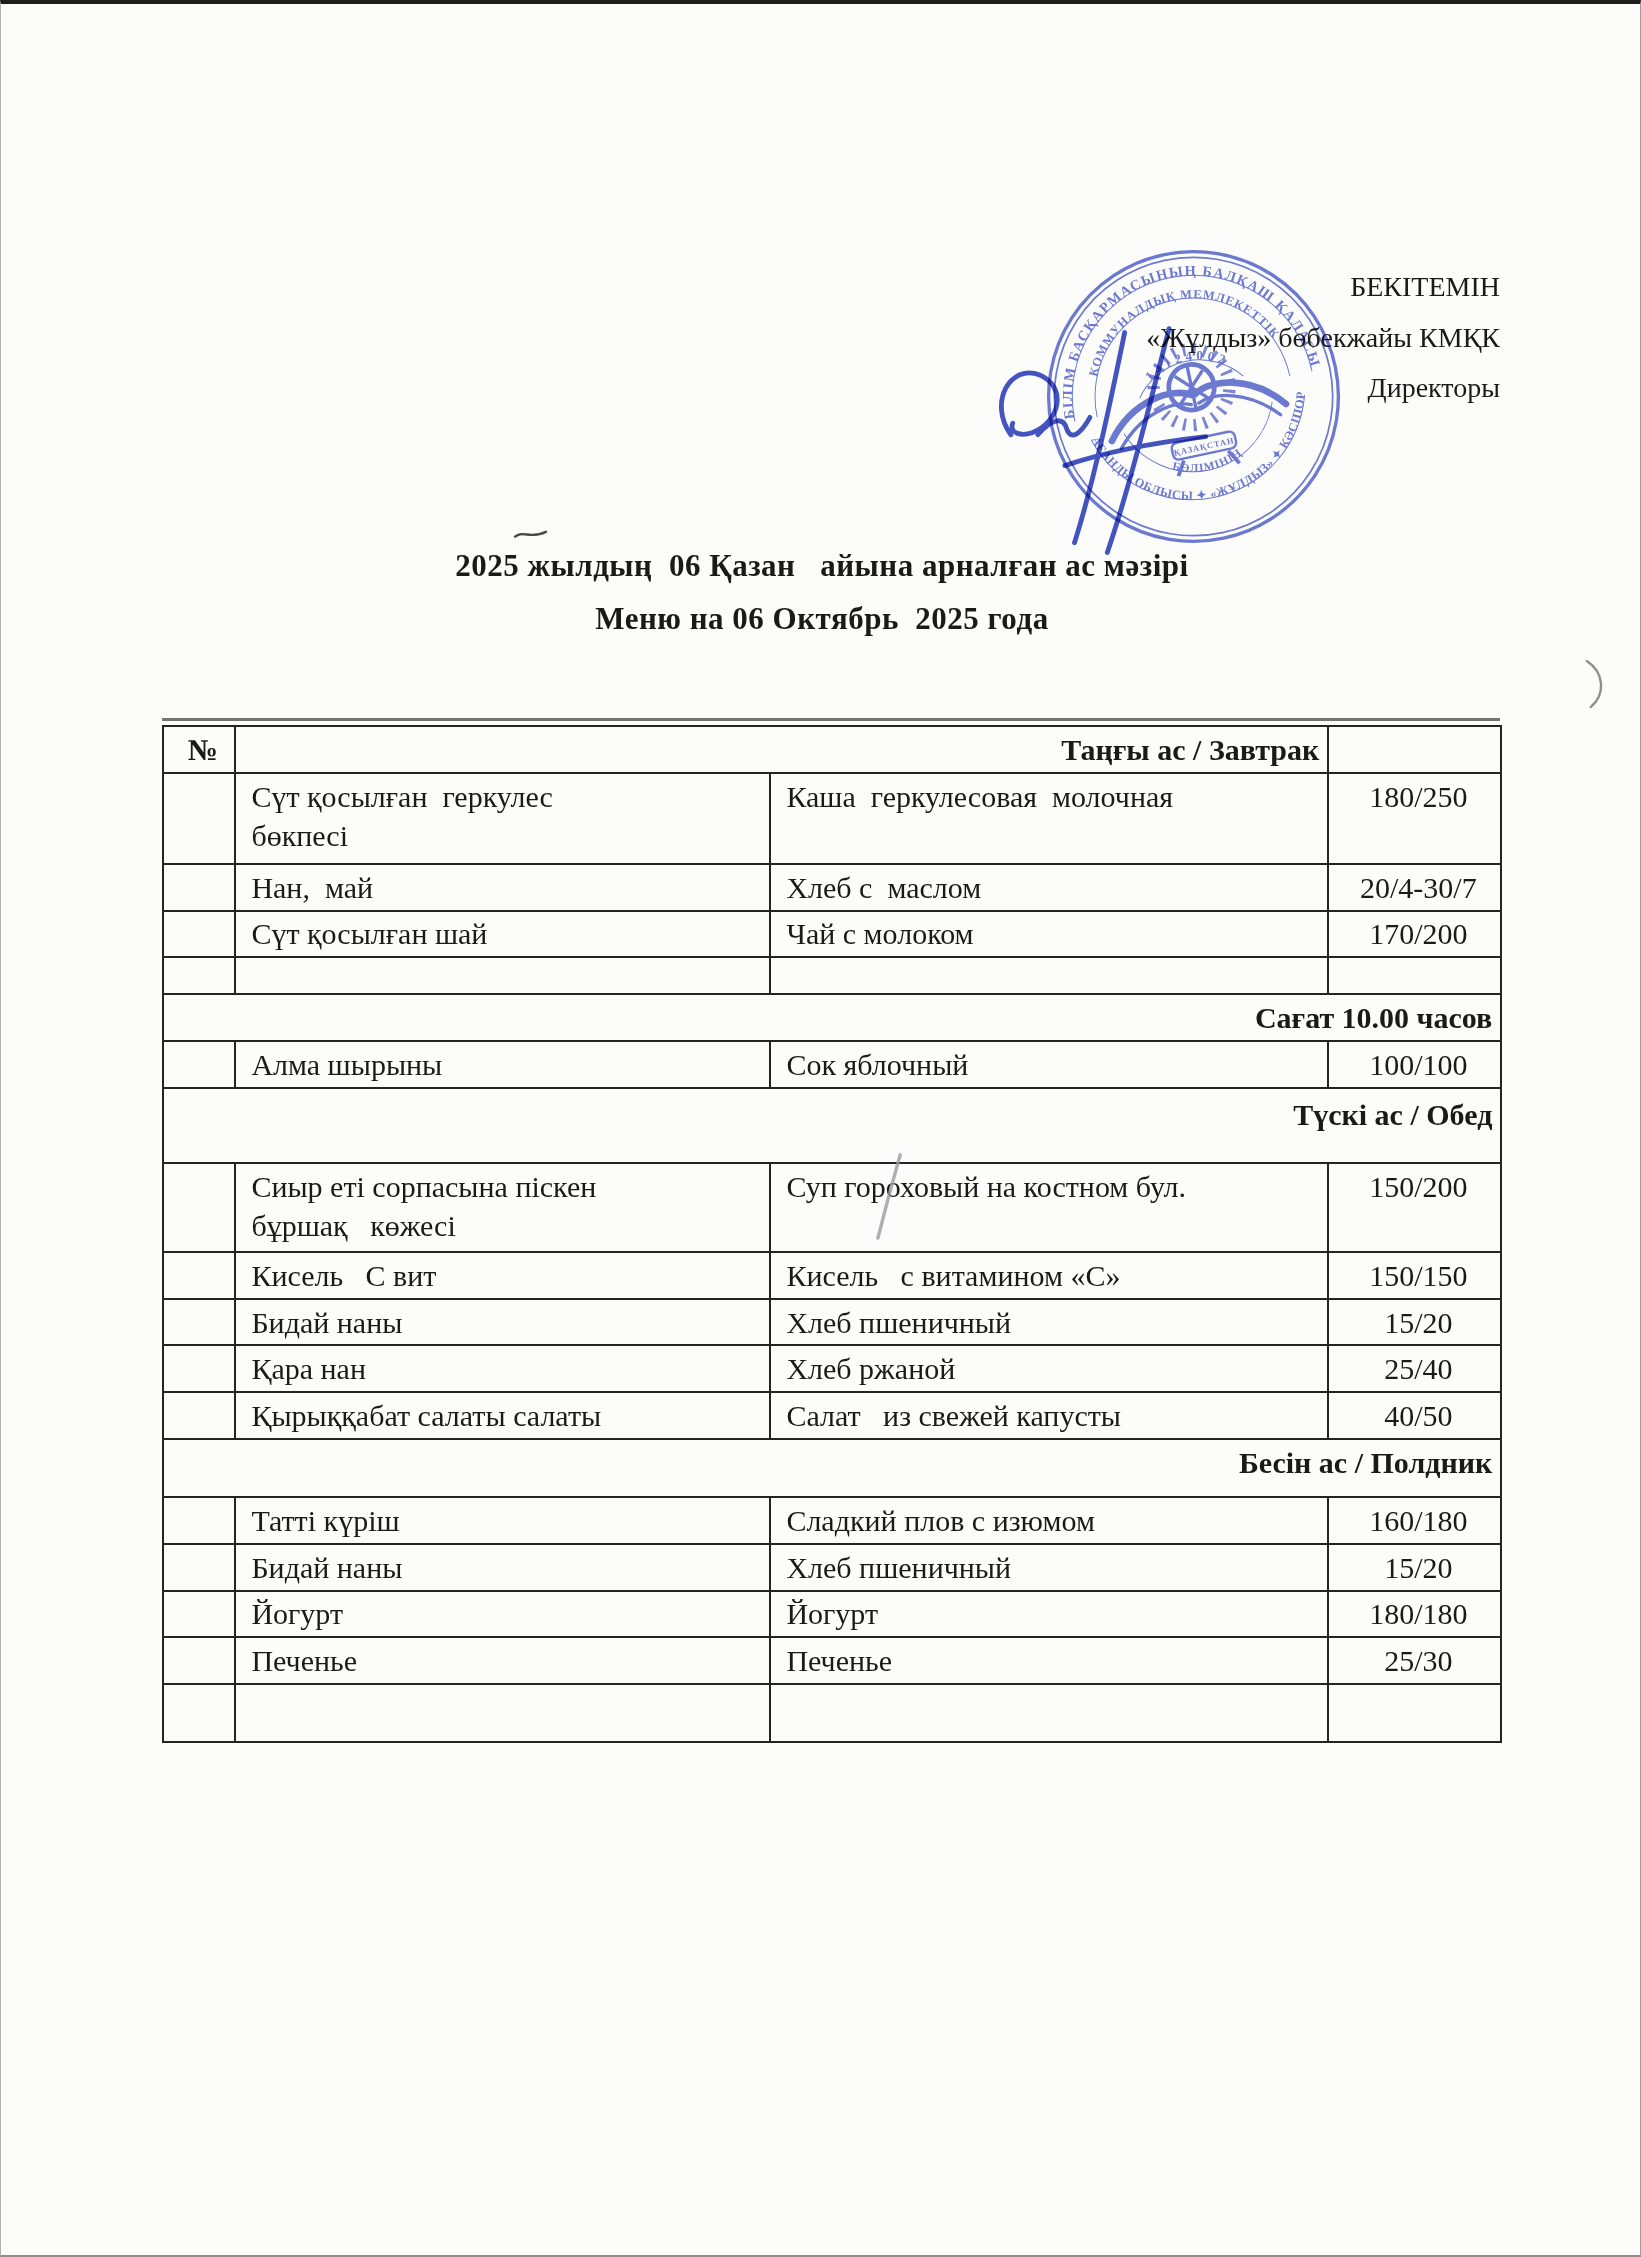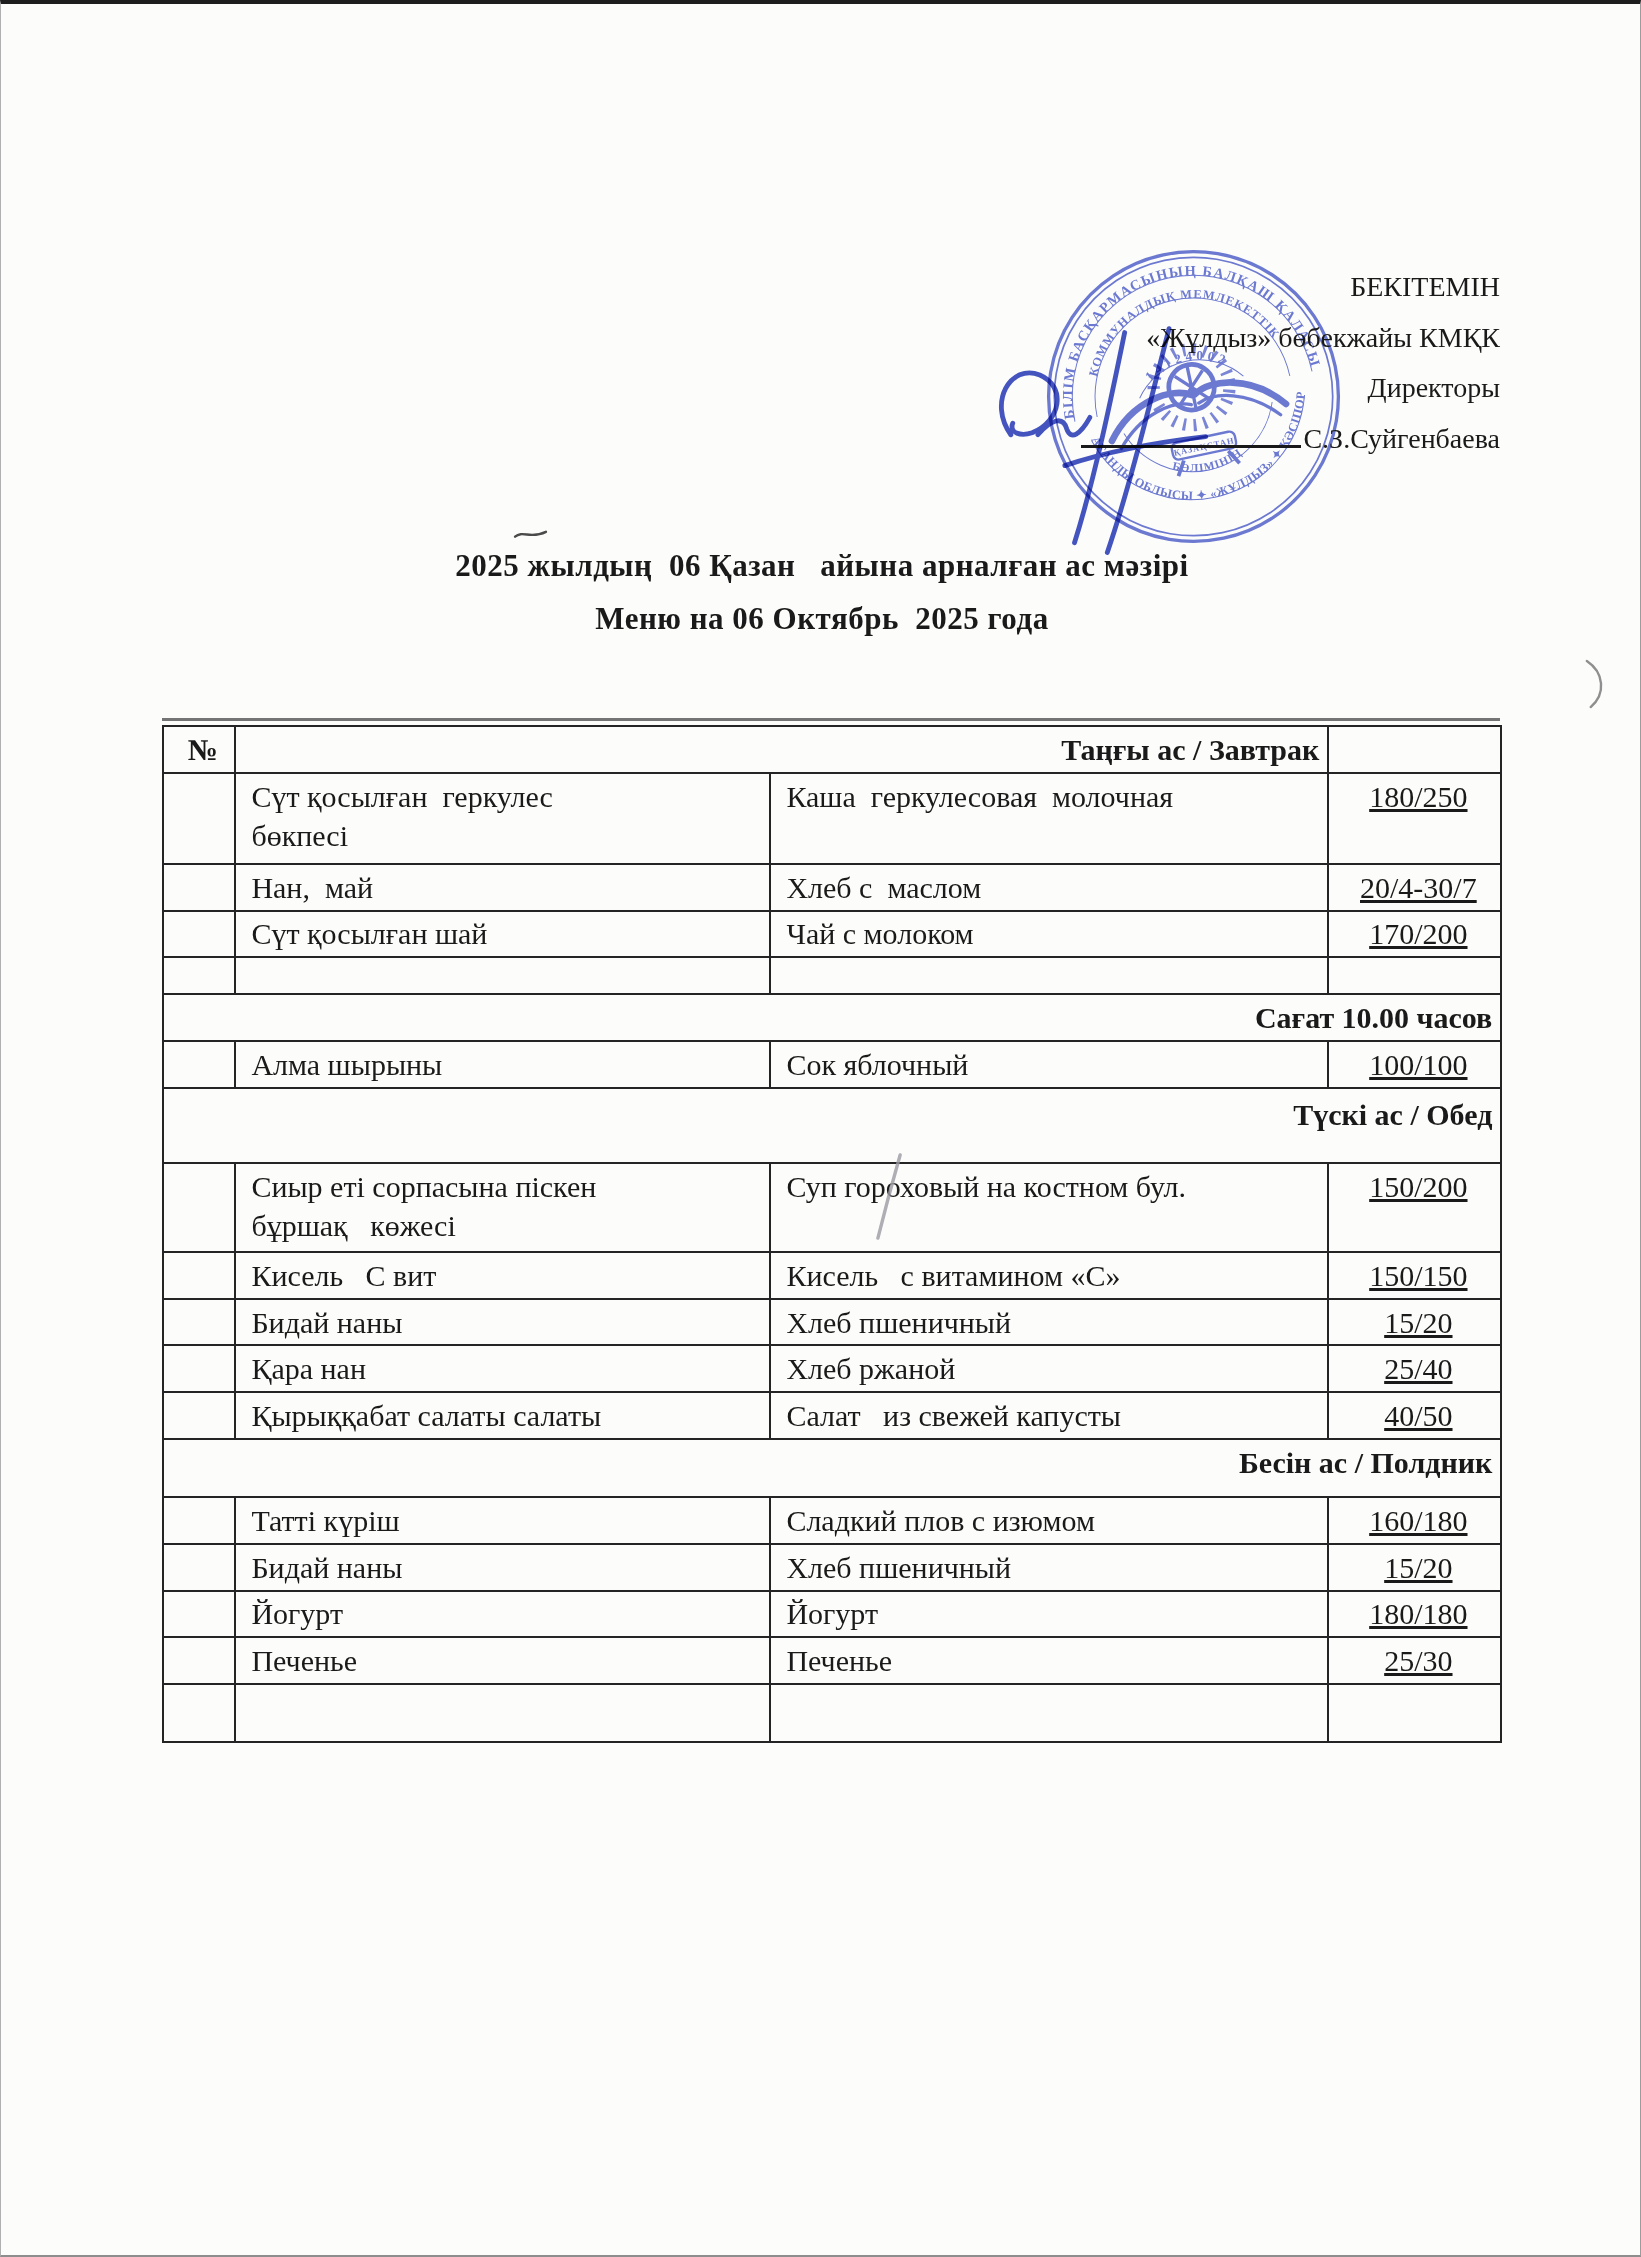--- a/index.html
+++ b/index.html
@@ -25,21 +25,21 @@
     font-weight:bold;font-size:31px;letter-spacing:0.5px;z-index:2;}
   .title .t2{margin-top:17.4px;}
   .title div{white-space:pre-wrap;}
   
   table.menu{position:absolute;left:161px;top:721px;width:1338px;
     border-collapse:collapse;table-layout:fixed;z-index:2;}
   table.menu,table.menu td{border:2.9px solid #242424;}
   table.menu td{font-size:30px;line-height:1.3;vertical-align:top;
     padding:2.9px 7.7px 2.9px 15.4px;white-space:pre-wrap;overflow:hidden;}
   td.num{text-align:center;padding:2.9px 1.9px;font-weight:bold;font-size:29px;}
-  td.pp{text-align:center;padding:2.9px 3.9px;text-decoration:underline;}
+  td.pp{text-align:center;padding:2.9px 3.9px;}
   td.sect{text-align:right;font-weight:bold;font-size:32px;vertical-align:middle;padding:1.9px 7.7px;border-radius:16px;}
   td.sect.top{vertical-align:top;padding-top:5.8px;}
   
   .art{position:absolute;z-index:0;}
   .art-line-above-table{left:161px;top:714px;width:1338px;height:2.9px;background:#3a3a3a;opacity:.7;}
 </style>
 </head>
 <body>
 
 <div class="page">
@@ -73,21 +73,20 @@
         <path d="M 136 224 l -9 15 M 184 224 l 9 15" stroke-width="4"></path>
         <text x="160" y="217" text-anchor="middle" font-size="9" font-weight="bold" letter-spacing="1" fill="#4c5ccd" stroke="none" font-family="Liberation Serif, DejaVu Serif, serif">ҚАЗАҚСТАН</text>
       </g>
     </g>
   </svg>
 
   <div class="approval">
     <div>БЕКІТЕМІН</div>
     <div>«Жұлдыз» бөбекжайы КМҚК</div>
     <div>Директоры</div>
-    <div><span class="sigline"></span><span>С.З.Суйгенбаева</span></div>
   </div>
 
   <svg class="signature" viewBox="0 0 285 255" xmlns="http://www.w3.org/2000/svg">
     <g stroke="#3c4cc0" stroke-width="5" fill="none" stroke-linecap="round" opacity=".95">
       <path d="M 34 120 C 10 86 34 46 64 58 C 92 70 86 106 56 118 C 44 122 32 118 36 108"></path>
       <path d="M 62 120 C 76 104 88 100 92 114 C 96 126 106 120 116 102"></path>
       <path d="M 152 14 C 140 72 122 162 100 232"></path>
       <path d="M 198 10 C 180 80 158 172 134 242"></path>
       <path d="M 90 152 C 132 138 184 128 236 122"></path>
     </g>

